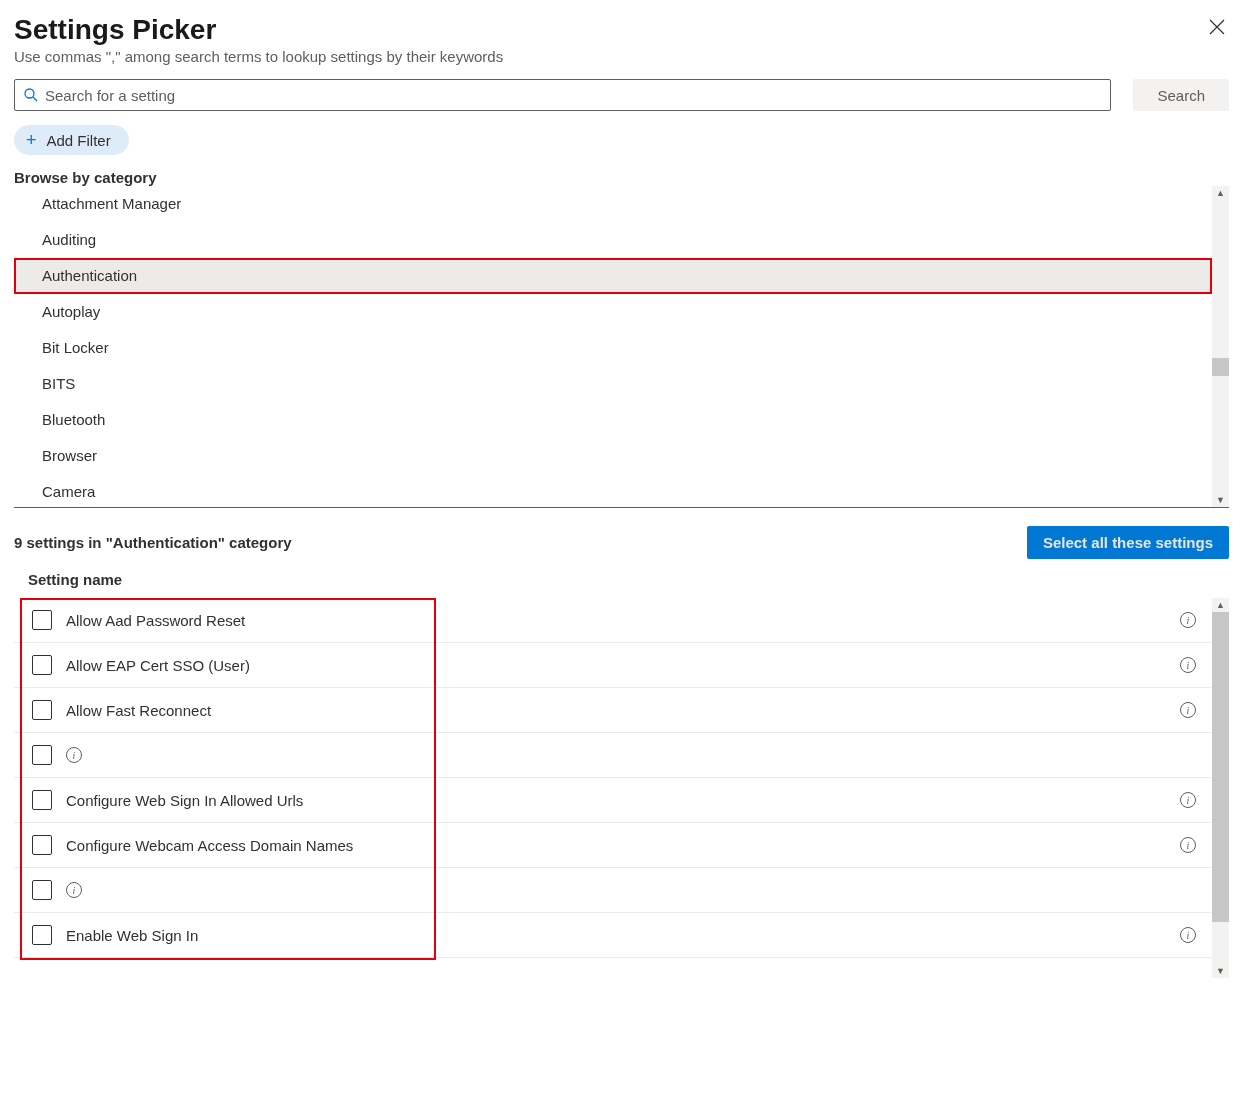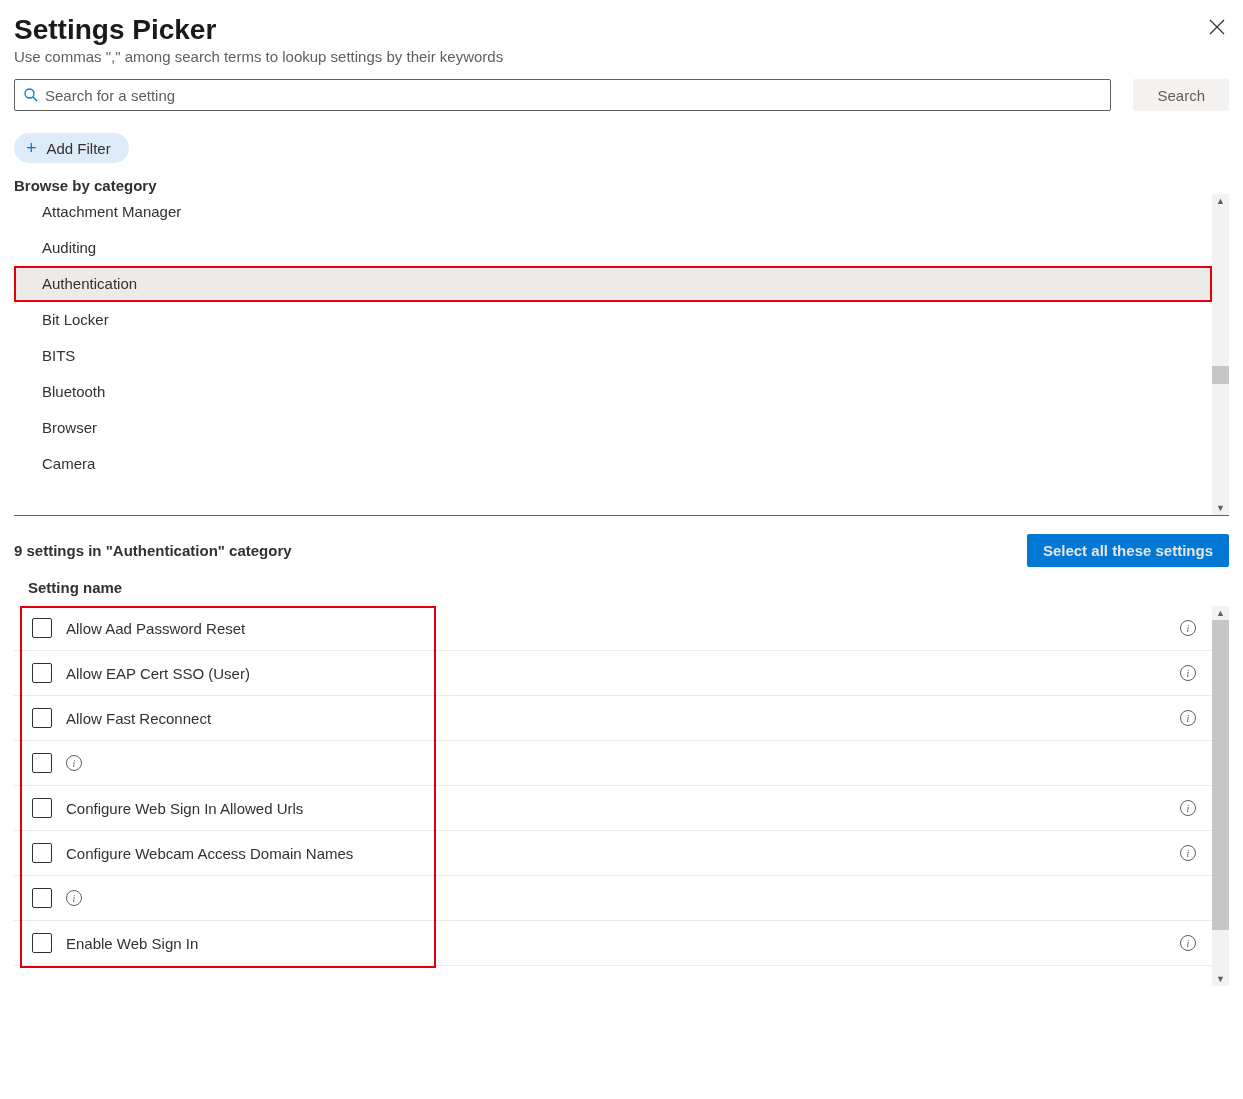--- a/index.html
+++ b/index.html
@@ -30,21 +30,21 @@
   .close-x {
     font-size: 20px;
     color: #323130;
     cursor: pointer;
     padding: 4px;
     line-height: 1;
   }
   .search-row {
     display: flex;
     gap: 22px;
-    margin-bottom: 22px;
+    margin-bottom: 14px;
   }
   .search-box {
     flex: 1;
     display: flex;
     align-items: center;
     border: 1px solid #605e5c;
     border-radius: 2px;
     height: 32px;
     padding: 0 8px;
   }
@@ -258,20 +258,21 @@
   <span>Add Filter</span>
 </button>
 
 <div class="browse-label">Browse by category</div>
 
 <div class="category-scroll">
   <div class="category-list" id="category-list">
       <div class="category-item">Attachment Manager</div>
       <div class="category-item">Auditing</div>
       <div class="category-item selected">Authentication</div>
+      <div class="category-item">Autoplay</div>
       <div class="category-item">Bit Locker</div>
       <div class="category-item">BITS</div>
       <div class="category-item">Bluetooth</div>
       <div class="category-item">Browser</div>
       <div class="category-item">Camera</div>
     </div>
   <div class="vscroll">
     <div class="arrow">▲</div>
     <div class="track">
         <div class="thumb" style="top:54%;height:18px;"></div>

